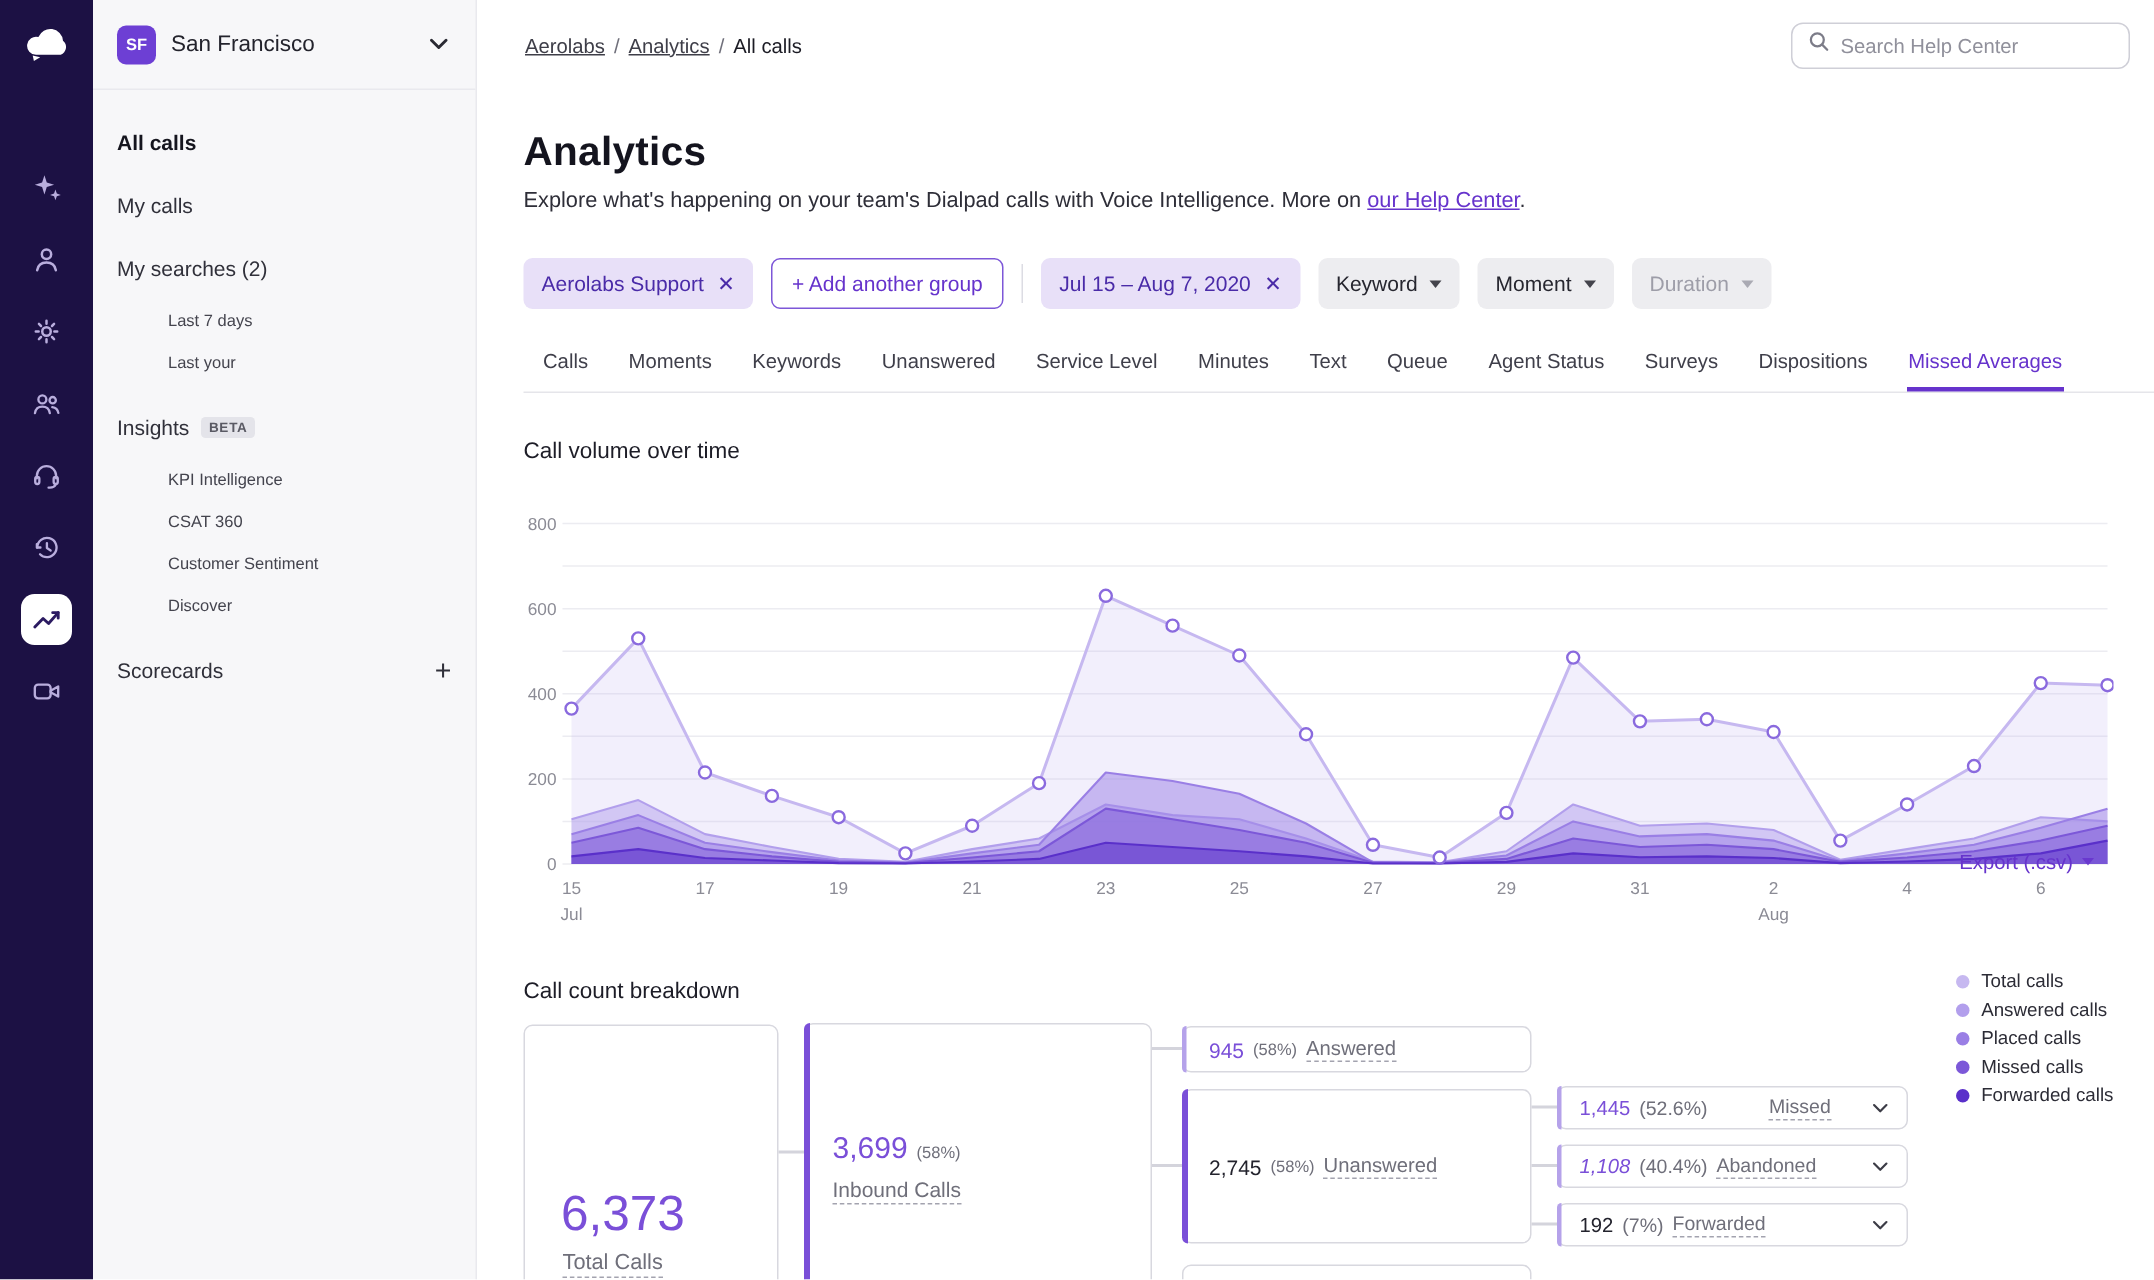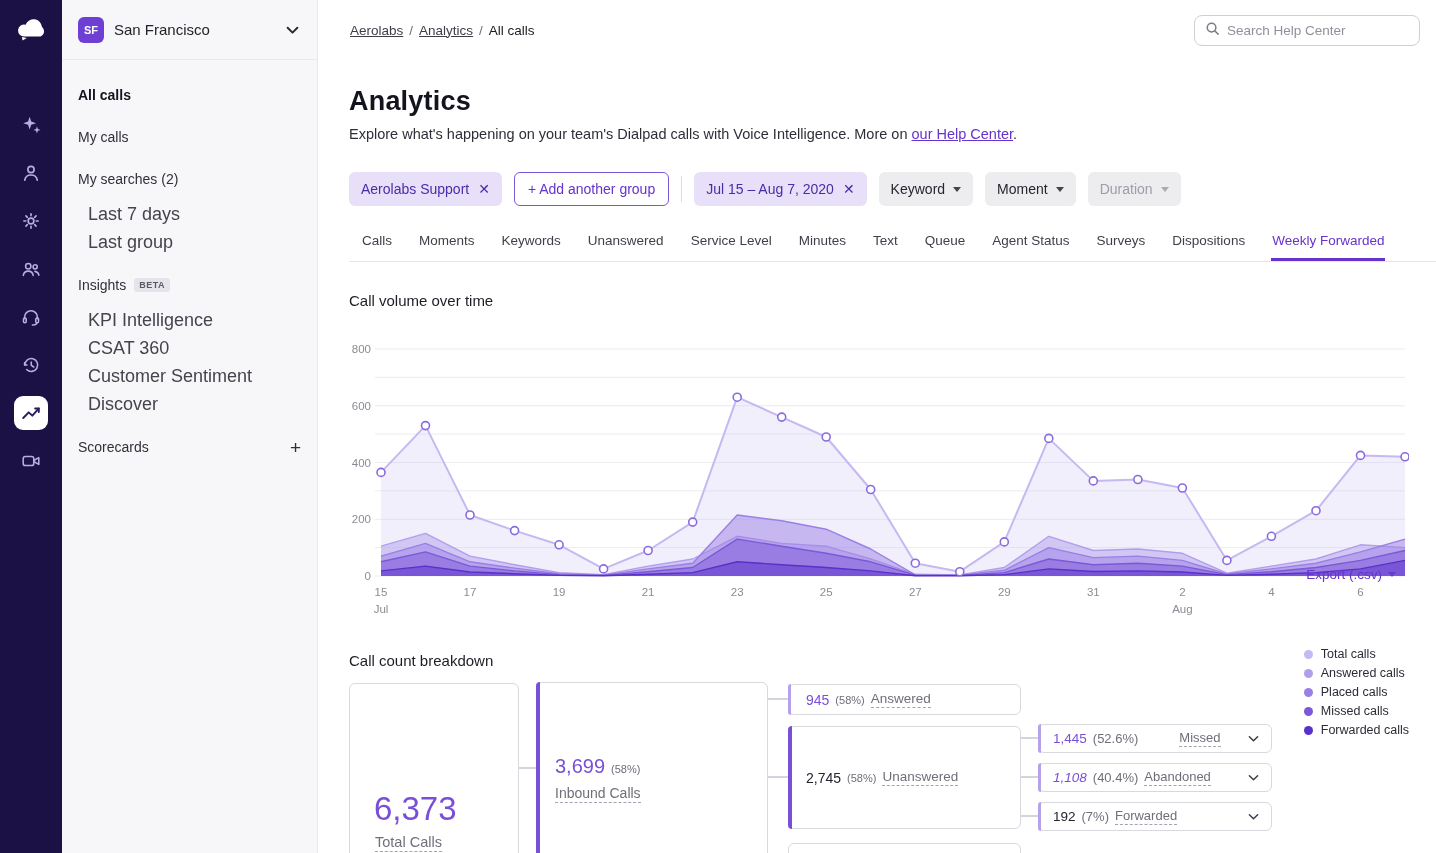--- a/index.html
+++ b/index.html
@@ -20,21 +20,21 @@
   .sidebar{position:absolute;left:62px;top:0;width:256px;height:853px;background:#f7f7f9;
     border-right:1px solid #e9e9ee;}
   .team-row{height:60px;display:flex;align-items:center;padding:0 18px 0 16px;
     border-bottom:1px solid #e9e9ee;cursor:pointer;}
   .team-avatar{width:26px;height:26px;border-radius:6px;background:#6d3fd4;color:#fff;
     font-size:11px;font-weight:bold;display:flex;align-items:center;justify-content:center;flex:none;}
   .team-name{margin-left:10px;font-size:15px;color:#23232c;flex:1;}
   .nav{padding-top:14px;}
   .nav-item{display:flex;align-items:center;padding:0 16px;font-size:14px;color:#30303a;height:42px;cursor:pointer;}
   .nav-item.active{font-weight:bold;color:#15151e;}
-  .nav-item.sub{height:28px;padding-left:26px;font-size:18px;color:#44444e;}
+  .nav-item.sub{height:28px;padding-left:26px;font-size:11px;color:#44444e;margin-left:24px;}
   .nav-item .badge{margin-left:8px;background:#e4e4ea;color:#5a5a64;font-size:9px;font-weight:bold;
     letter-spacing:.5px;padding:2px 5px;border-radius:3px;}
   .nav-item .trailing{margin-left:auto;font-size:19px;color:#30303a;line-height:1;}
 
   
   .main{position:absolute;left:318px;top:0;width:1118px;height:853px;overflow:hidden;background:#fff;}
   .main-header{height:60px;display:flex;align-items:center;padding:0 16px 0 32px;}
   .breadcrumb{font-size:13.5px;color:#6f6f7a;display:flex;gap:6px;align-items:center;}
   .crumb-link{color:#3e3e48;text-decoration:underline;cursor:pointer;}
   .crumb-current{color:#1b1b24;}
@@ -191,21 +191,21 @@
         <div class="nav-item">
           <span>My calls</span>
         </div>
         <div class="nav-item">
           <span>My searches (2)</span>
         </div>
         <div class="nav-item sub">
           <span>Last 7 days</span>
         </div>
         <div class="nav-item sub">
-          <span>Last group</span>
+          <span>Last your</span>
         </div>
         <div class="nav-item" style="margin-top: 8px;">
           <span>Insights</span>
           <span class="badge">BETA</span>
         </div>
         <div class="nav-item sub">
           <span>KPI Intelligence</span>
         </div>
         <div class="nav-item sub">
           <span>CSAT 360</span>
@@ -282,21 +282,21 @@
           <div class="tab">Moments</div>
           <div class="tab">Keywords</div>
           <div class="tab">Unanswered</div>
           <div class="tab">Service Level</div>
           <div class="tab">Minutes</div>
           <div class="tab">Text</div>
           <div class="tab">Queue</div>
           <div class="tab">Agent Status</div>
           <div class="tab">Surveys</div>
           <div class="tab">Dispositions</div>
-          <div class="tab active">Weekly Forwarded</div>
+          <div class="tab active">Missed Averages</div>
         </div>
 
       <div class="section-title">Call volume over time</div>
       <div class="chart-wrap">
         <div id="chart-area">
             <svg class="chart-svg" width="1060" height="280" viewBox="0 0 1060 280">
               <line x1="26" y1="238.0" x2="1056" y2="238.0" stroke="#ececf1" stroke-width="1"></line>
               <line x1="26" y1="209.6" x2="1056" y2="209.6" stroke="#ececf1" stroke-width="1"></line>
               <line x1="26" y1="181.3" x2="1056" y2="181.3" stroke="#ececf1" stroke-width="1"></line>
               <line x1="26" y1="152.9" x2="1056" y2="152.9" stroke="#ececf1" stroke-width="1"></line>

